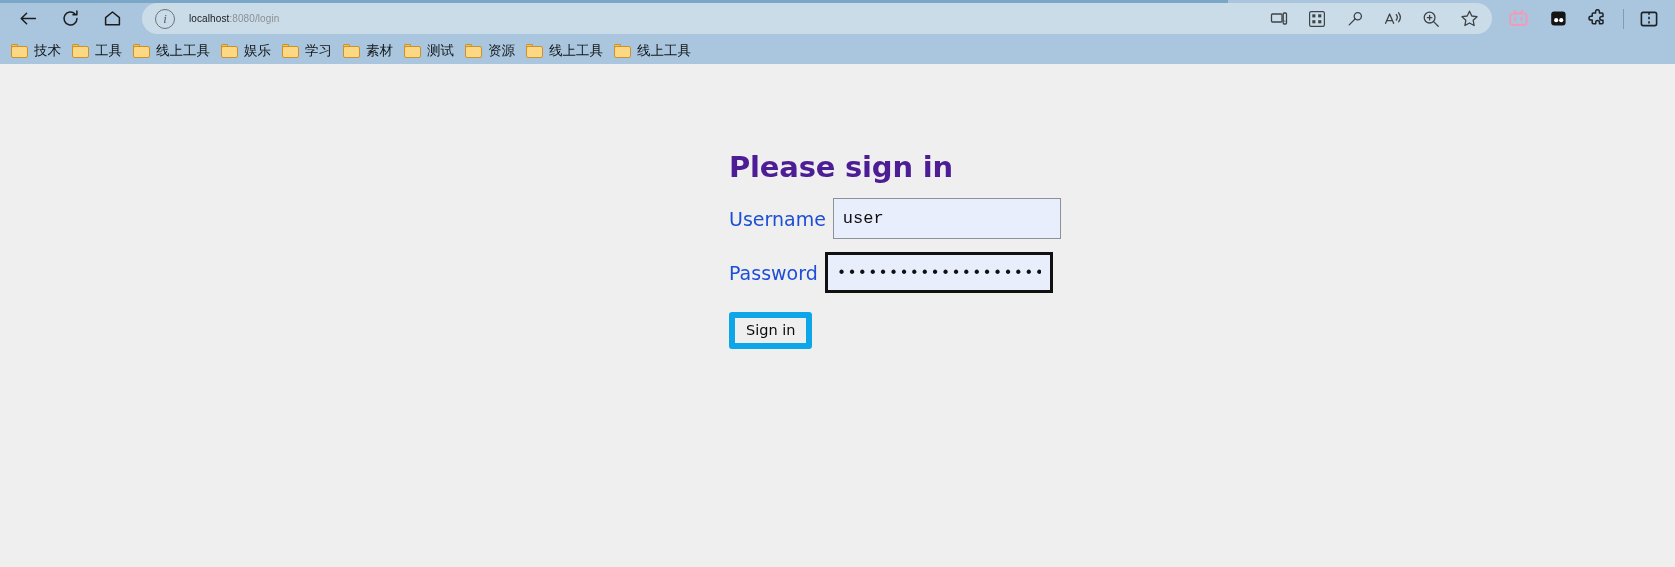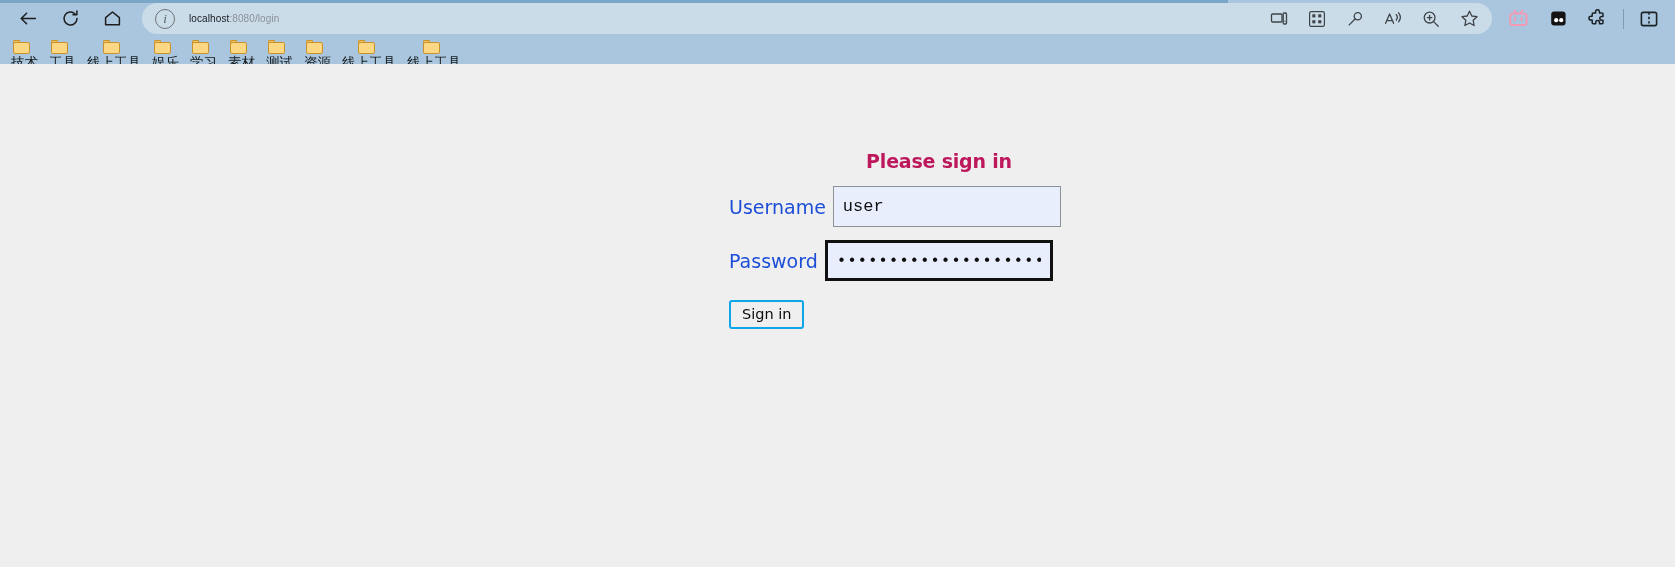--- a/index.html
+++ b/index.html
@@ -128,21 +128,20 @@
     padding-left: 9px;
   }
   .bookmark {
     display: flex;
     align-items: center;
     height: 22px;
     padding: 0 6px 0 2px;
     margin-right: 3px;
     border-radius: 4px;
     white-space: nowrap;
-    flex-direction: column;
   }
   .bm-folder {
     width: 17px; height: 14px;
     position: relative;
     flex: none;
     margin-right: 6px;
   }
   .bm-folder .tabpart {
     position: absolute;
     left: 0; top: 0;
@@ -175,26 +174,25 @@
     position: relative;
   }
   #login-form {
     position: absolute;
     left: 729px;
     top: 86px;
     width: 420px;
   }
   #page-title {
     font-family: "DejaVu Sans", sans-serif;
-    font-size: 19px;
+    font-size: 29px;
     font-weight: bold;
-    color: #be185d;
+    color: #4c1d95;
     margin: 0 0 14px 0;
     letter-spacing: -0.2px;
-    text-align: center;
   }
   .form-row {
     display: flex;
     align-items: center;
     margin-bottom: 13px;
   }
   .form-label {
     font-family: "DejaVu Sans", sans-serif;
     font-size: 19px;
     color: #1d4ed8;
@@ -220,21 +218,21 @@
     border: 3px solid #101010;
     letter-spacing: 0.8px;
     font-size: 16px;
   }
   #signin-button {
     margin-top: 6px;
     font-family: "DejaVu Sans", sans-serif;
     font-size: 14.5px;
     color: #0b0b0b;
     background: #efefef;
-    border: 2px solid #0ea5e9;
+    border: 6px solid #0ea5e9;
     border-radius: 3px;
     padding: 4px 11px 5px 11px;
     cursor: default;
   }
 </style>
 </head>
 <body>
 
 <div id="browser-chrome">
 

